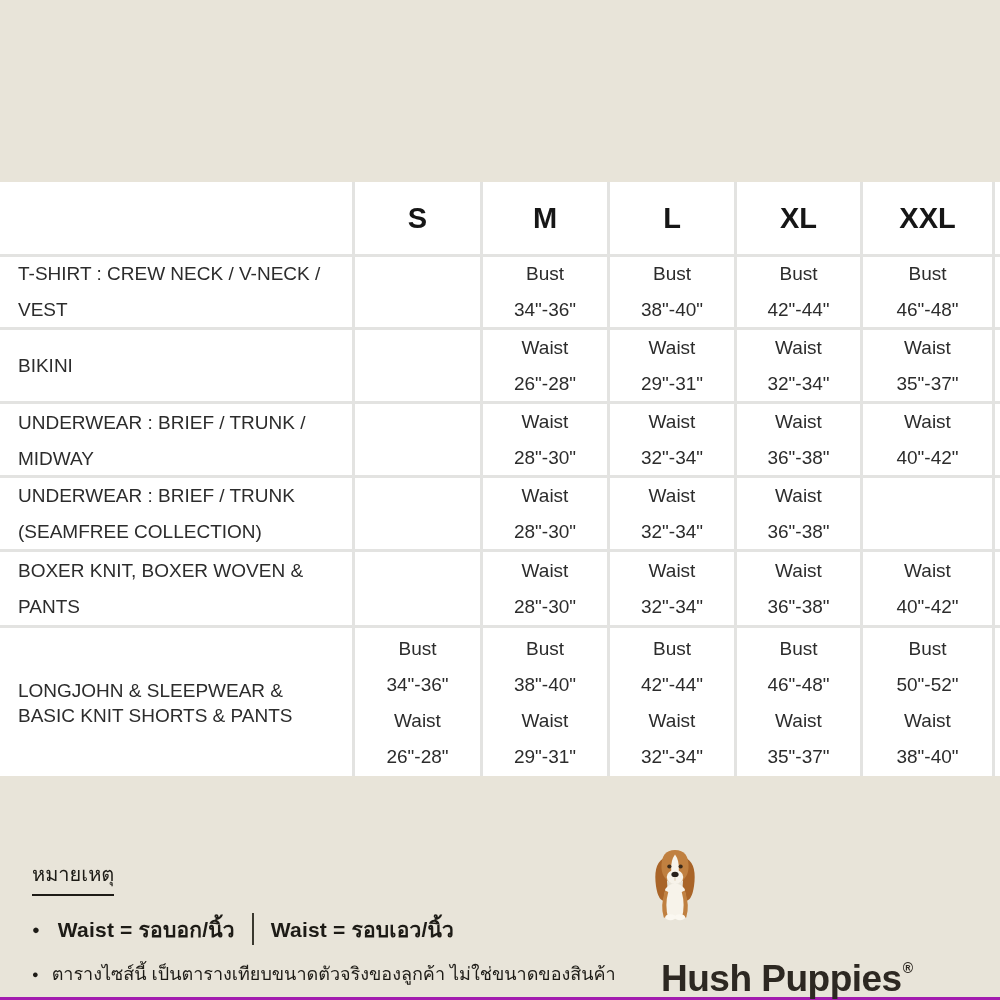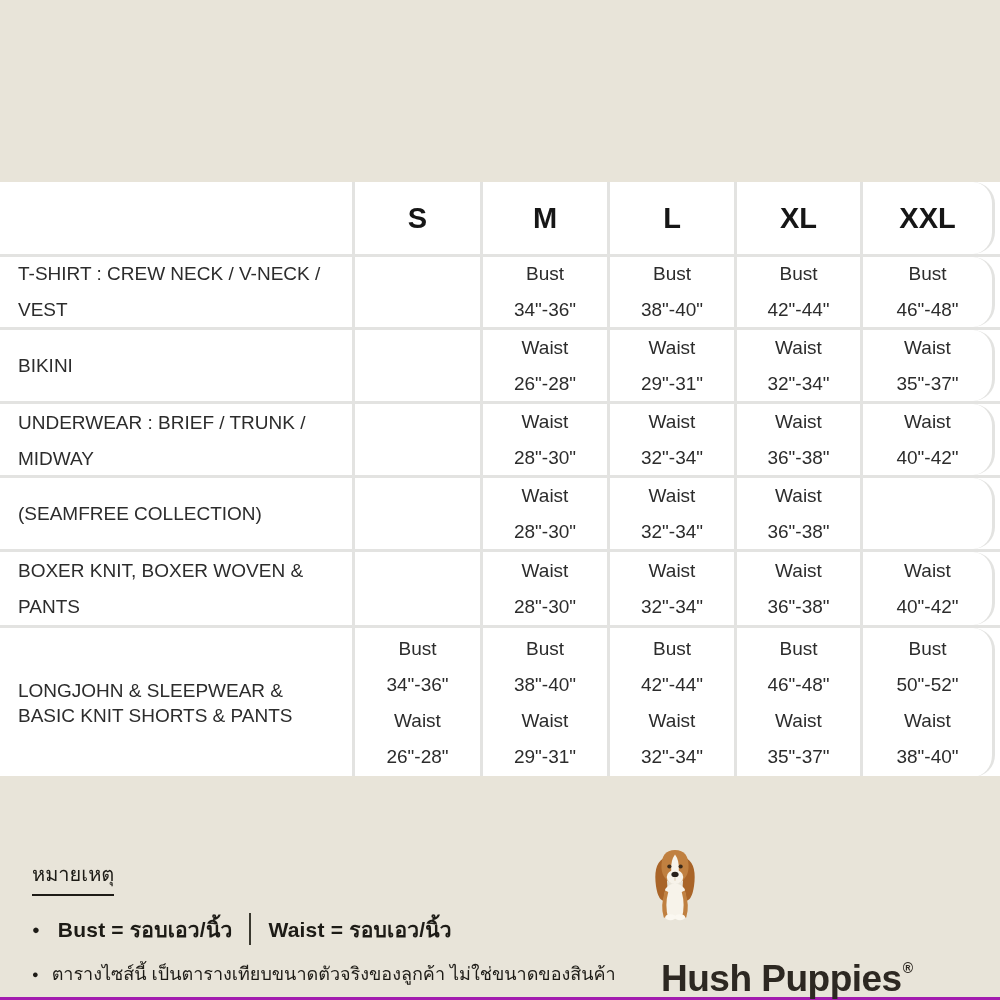--- a/index.html
+++ b/index.html
@@ -25,21 +25,21 @@
   .cell{
     box-sizing:border-box;border-right:3px solid #e3e3e1;
     display:flex;flex-direction:column;justify-content:center;
     color:#2c2c2c;font-size:19px;line-height:36px;
   }
   .c0{width:355px;}
   .c1{width:128px;}
   .c2{width:127px;}
   .c3{width:127px;}
   .c4{width:126px;}
-  .c5{width:132px;border-right-width:3px;border-radius:22px;}
+  .c5{width:132px;border-right-width:3px;}
   .header-cell{align-items:center;font-size:29px;font-weight:700;color:#161616;line-height:30px;}
   .data-cell{text-align:center;}
   .label-cell{padding-left:18px;}
   .label-cell.firstline{justify-content:flex-start;padding-top:1px;}
   .label-cell.tight{line-height:25px;}
 
   
   .notes{position:absolute;left:32px;top:82px;color:#1d1b16;}
   .note-title{
     display:inline-block;font-size:20px;color:#1d1b16;
@@ -144,20 +144,21 @@
             <div>Waist</div>
             <div>36"-38"</div>
           </div>
           <div class="cell c5 data-cell" data-name="size-cell">
             <div>Waist</div>
             <div>40"-42"</div>
           </div>
         </div>
         <div class="trow hline" data-name="table-row" style="height: 74px;">
           <div class="cell c0 label-cell center" data-name="row-label">
+            <div>UNDERWEAR : BRIEF / TRUNK</div>
             <div>(SEAMFREE COLLECTION)</div>
           </div>
           <div class="cell c1 data-cell" data-name="size-cell"></div>
           <div class="cell c2 data-cell" data-name="size-cell">
             <div>Waist</div>
             <div>28"-30"</div>
           </div>
           <div class="cell c3 data-cell" data-name="size-cell">
             <div>Waist</div>
             <div>32"-34"</div>
@@ -228,21 +229,21 @@
         </div>
       </div>
   </div>
 
   <div class="band-bottom" data-name="bottom-band">
 
     <div class="notes" data-name="notes-section">
       <div class="note-title" data-name="notes-title">หมายเหตุ</div>
       <div class="legend" data-name="legend-row">
         <span class="dot" data-name="bullet-icon">●</span>
-        <span class="legend-text" data-name="legend-bust">Bust = รอบเอว/นิ้ว</span>
+        <span class="legend-text" data-name="legend-bust">Waist = รอบอก/นิ้ว</span>
         <span class="legend-divider" data-name="legend-divider"></span>
         <span class="legend-text" data-name="legend-waist">Waist = รอบเอว/นิ้ว</span>
       </div>
       <div class="disclaimer" data-name="disclaimer-row">
         <span class="dot" data-name="bullet-icon">●</span>
         <span data-name="disclaimer-text">ตารางไซส์นี้ เป็นตารางเทียบขนาดตัวจริงของลูกค้า ไม่ใช่ขนาดของสินค้า</span>
       </div>
     </div>
 
     <div class="logo" data-name="brand-logo">

